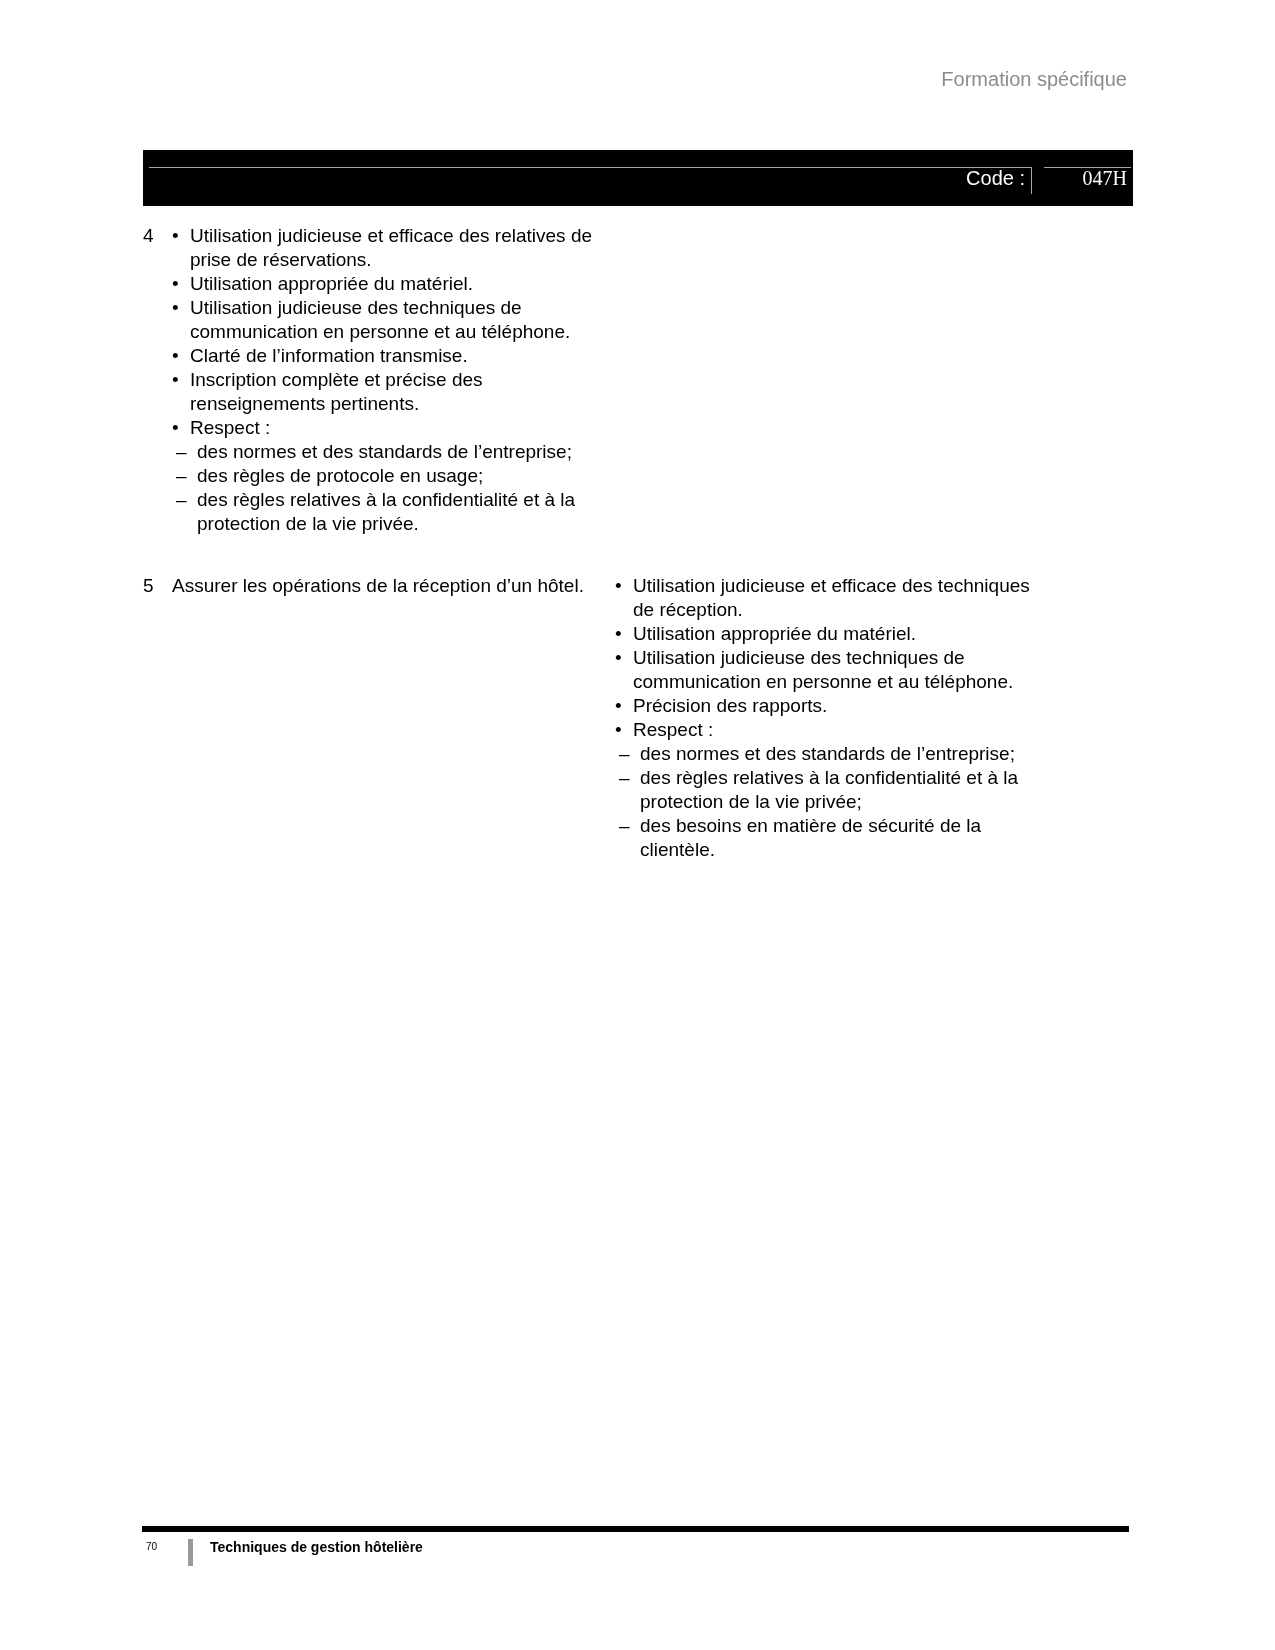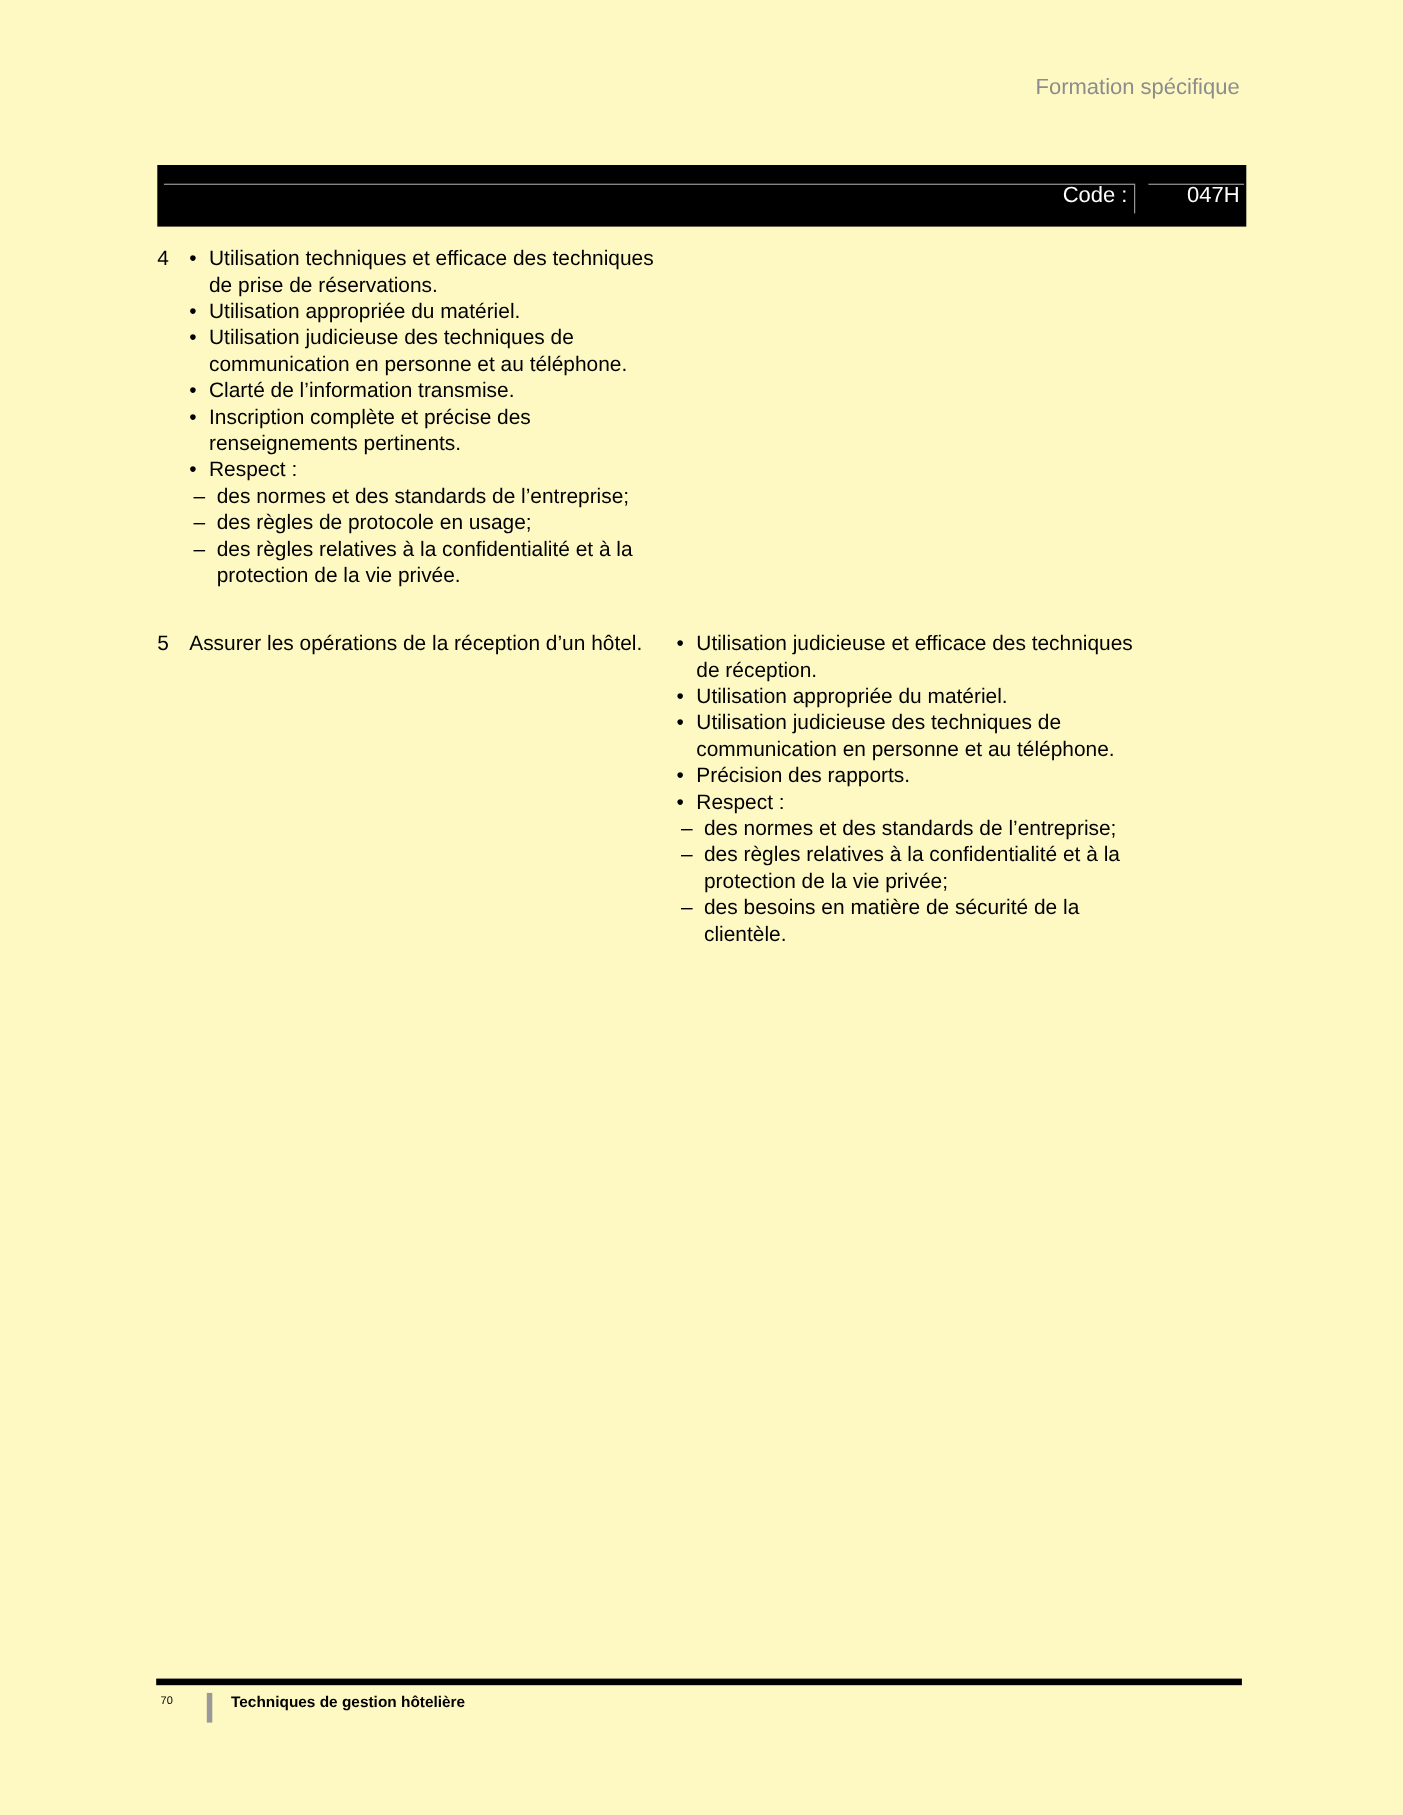--- a/index.html
+++ b/index.html
@@ -1,20 +1,20 @@
 <!DOCTYPE html>
 <html><head>
 <meta charset="utf-8">
 <style>
   html,body{margin:0;padding:0;background:#e8e8e8;}
   .page{
     position:relative;
     width:1275px;height:1650px;
     margin:0 auto;
-    background:#fef9c3;
+    background:#ffffff;
     font-family:"Liberation Sans","DejaVu Sans",sans-serif;
     color:#000;
     overflow:hidden;
   }
   .running-head{
     position:absolute;
     top:67px;right:148px;
     font-size:20px;line-height:24px;
     color:#8c8c8c;
     white-space:nowrap;
@@ -31,21 +31,21 @@
   .rule-codecell{left:901px;top:17px;width:87px;}
   .rule-v{position:absolute;left:888px;top:17px;width:1px;height:27px;background:#a6a6a6;}
   .code-label{
     position:absolute;left:0;top:16px;width:882px;
     text-align:right;color:#fff;
     font-size:20px;line-height:24px;white-space:nowrap;
   }
   .code-value{
     position:absolute;left:901px;top:16px;width:83px;
     text-align:right;color:#fff;
-    font-size:20px;line-height:24px;white-space:nowrap;
+    font-size:20px;line-height:24px;white-space:nowrap;font-family:Liberation Serif, serif;
   }
   
   .row{
     position:absolute;left:143px;
     display:flex;align-items:flex-start;
     font-size:19px;line-height:24px;color:#000;
   }
   .row-4{top:224px;}
   .row-5{top:574px;}
   .num{flex:0 0 29px;}
@@ -87,21 +87,21 @@
     <div class="rule-v"></div>
     <div class="code-label">Code :</div>
     <div class="code-value">047H</div>
   </div>
 
   <div class="row row-4">
     <div class="num">4</div>
     <div class="criteria">
       <div class="crit">
         <span class="marker">•</span>
-        <span class="crit-text">Utilisation techniques et efficace des techniques de prise de réservations.</span>
+        <span class="crit-text">Utilisation judicieuse et efficace des relatives de prise de réservations.</span>
       </div>
       <div class="crit">
         <span class="marker">•</span>
         <span class="crit-text">Utilisation appropriée du matériel.</span>
       </div>
       <div class="crit">
         <span class="marker">•</span>
         <span class="crit-text">Utilisation judicieuse des techniques de communication en personne et au téléphone.</span>
       </div>
       <div class="crit">

